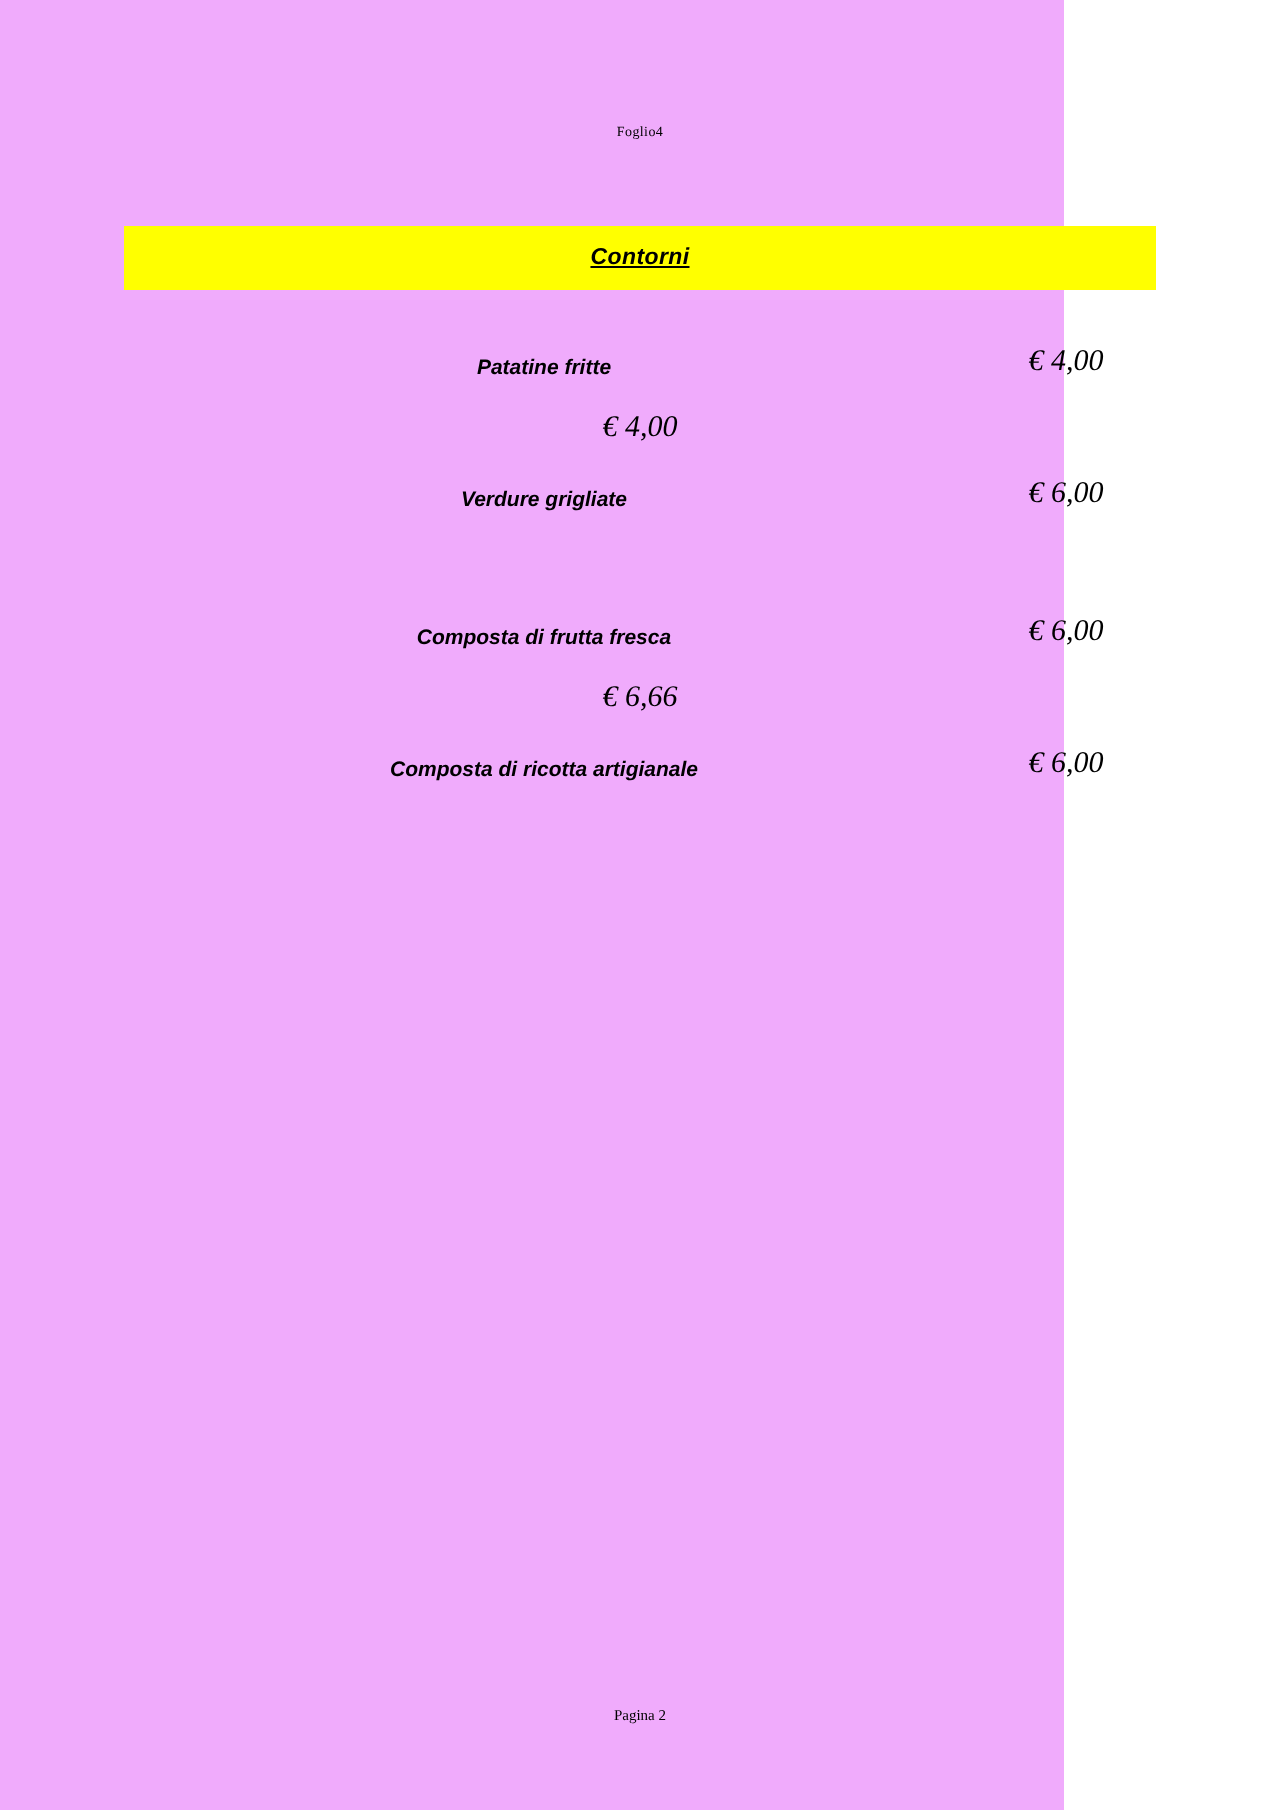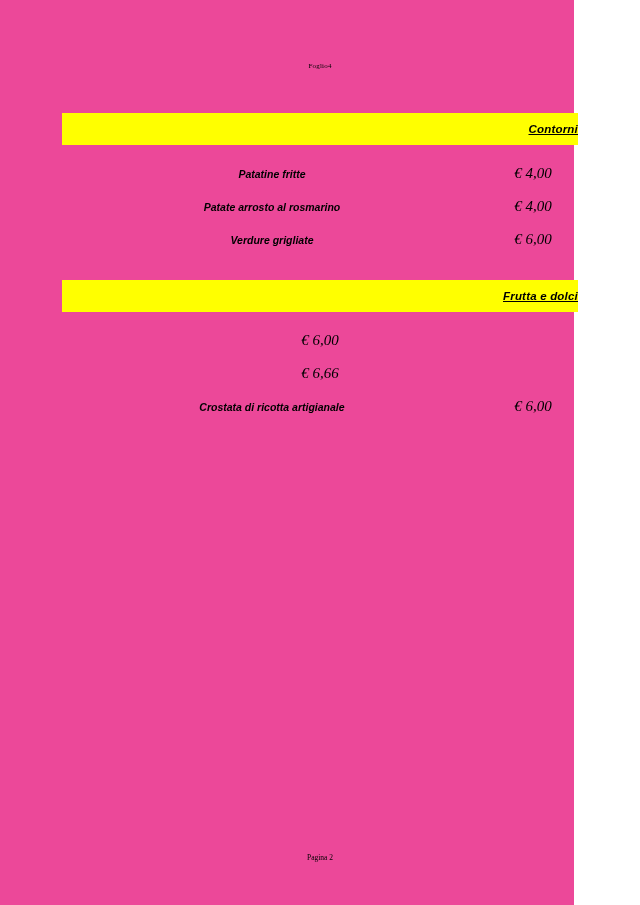--- a/index.html
+++ b/index.html
@@ -15,22 +15,21 @@
     color: #000000;
     overflow: hidden;
   }
 
   .page {
     position: absolute;
     left: 0;
     top: 0;
     width: 532px;
     height: 905px;
-    background: #ec4899;
-    padding-left: 42px;
+    background: #f0abfc;
   }
 
   .header-label {
     position: absolute;
     top: 62px;
     left: 0;
     width: 640px;
     text-align: center;
     font-family: "Liberation Serif", serif;
     font-size: 7px;
@@ -59,41 +58,41 @@
 
   .section {
     margin-bottom: 0;
   }
 
   .section-header {
     background: #ffff00;
     height: 32px;
     display: flex;
     align-items: center;
-    justify-content: flex-end;
+    justify-content: center;
     margin-bottom: 0;
   }
 
   .section-title {
     font-family: "Liberation Sans", sans-serif;
     font-size: 11.5px;
     font-weight: bold;
     font-style: italic;
     text-decoration: underline;
     color: #000000;
     letter-spacing: 0.2px;
   }
 
   .items {
     padding-top: 0;
   }
 
   .item-row {
     display: flex;
-    align-items: center;
+    align-items: flex-end;
     height: 33px;
   }
 
   .item-name {
     flex: 0 0 420px;
     text-align: center;
     font-family: "Liberation Sans", sans-serif;
     font-size: 10.5px;
     font-weight: bold;
     font-style: italic;
@@ -132,46 +131,43 @@
       <div class="section-header">
         <span class="section-title">Contorni</span>
       </div>
       <div class="gap-after-items"></div>
       <div class="items">
         <div class="item-row">
           <span class="item-name">Patatine fritte</span>
           <span class="item-price">€ 4,00</span>
         </div>
         <div class="item-row">
-          <span class="item-name">Patate arrosto al rosmarino</span>
           <span class="item-price">€ 4,00</span>
         </div>
         <div class="item-row">
           <span class="item-name">Verdure grigliate</span>
           <span class="item-price">€ 6,00</span>
         </div>
       </div>
     </div>
 
     <div class="spacer-block"></div>
 
     <div class="section">
-      <div class="section-header">
-        <span class="section-title">Frutta e dolci</span>
-      </div>
       <div class="gap-after-items"></div>
       <div class="items">
         <div class="item-row">
+          <span class="item-name">Composta di frutta fresca</span>
           <span class="item-price">€ 6,00</span>
         </div>
         <div class="item-row">
           <span class="item-price">€ 6,66</span>
         </div>
         <div class="item-row">
-          <span class="item-name">Crostata di ricotta artigianale</span>
+          <span class="item-name">Composta di ricotta artigianale</span>
           <span class="item-price">€ 6,00</span>
         </div>
       </div>
     </div>
 
   </div>
 
   <div class="footer-label">Pagina 2</div>
 
 </div>

